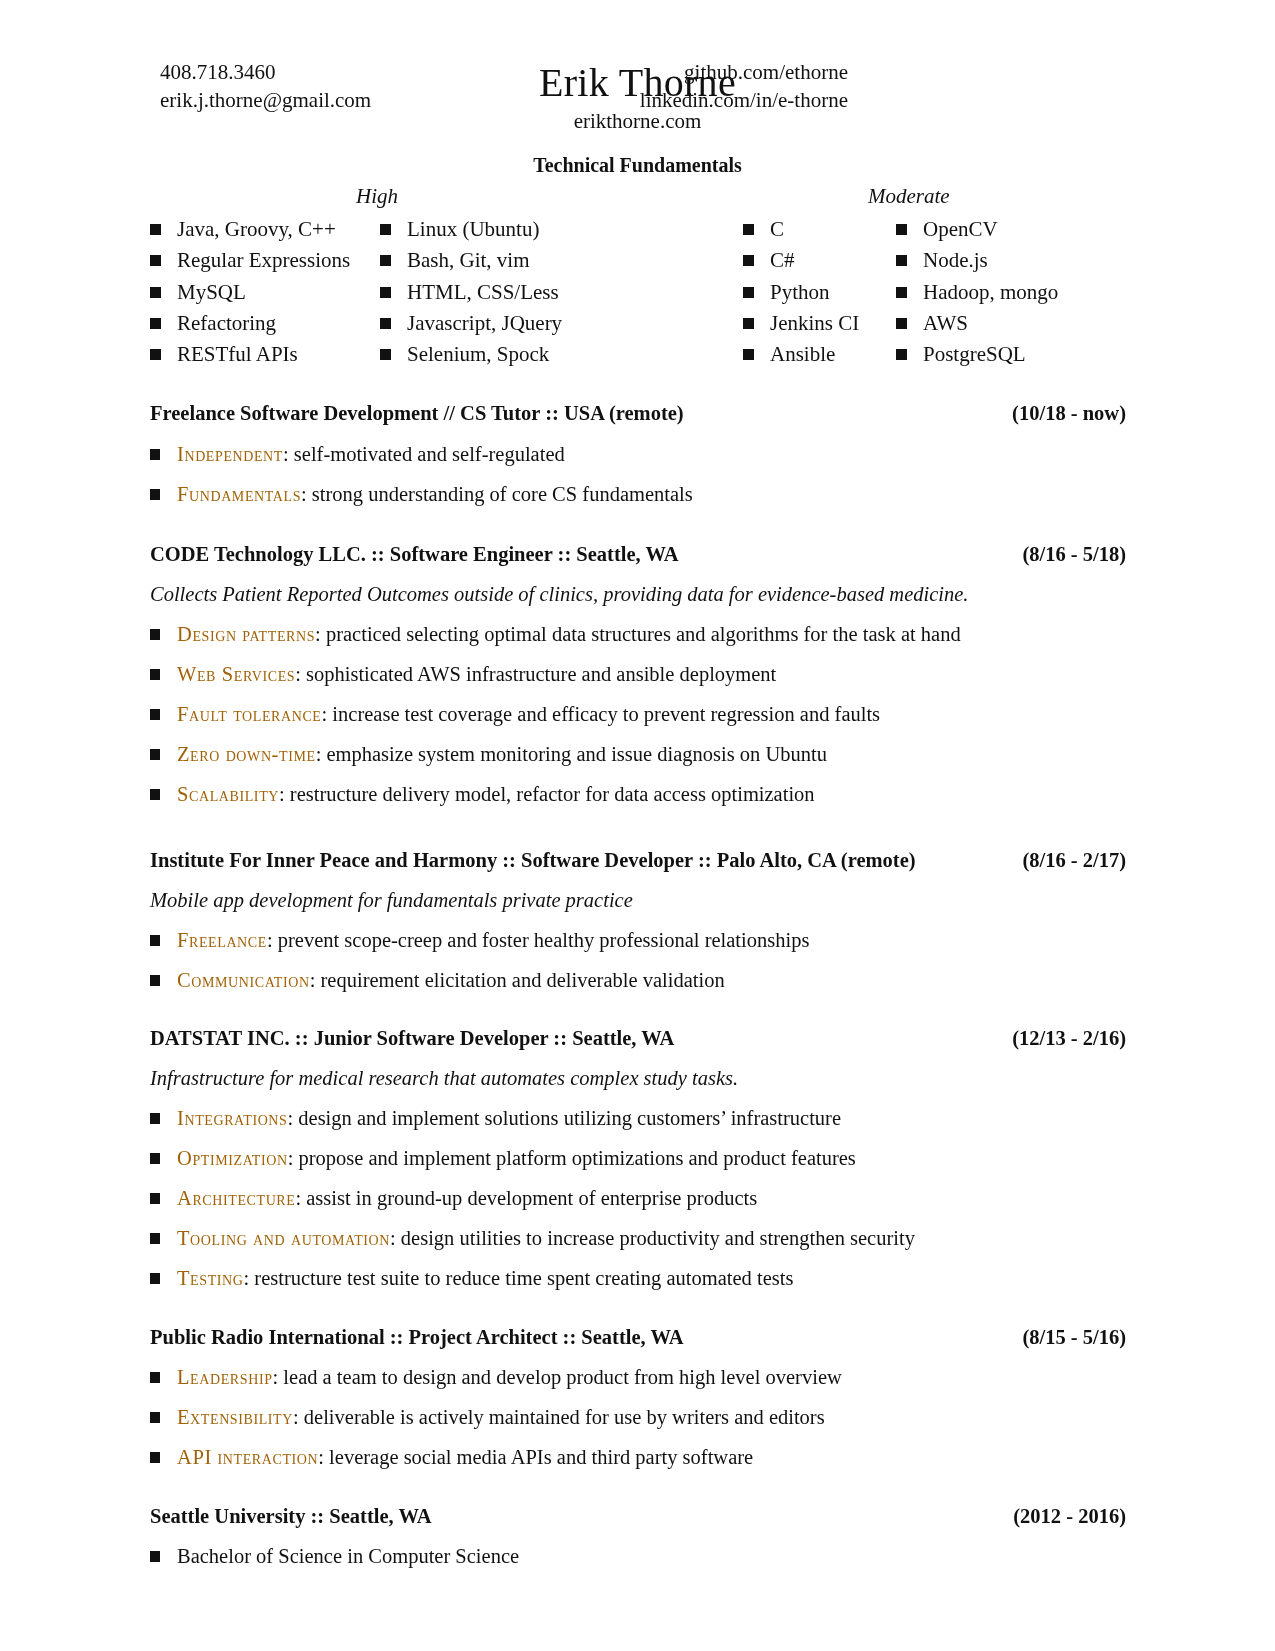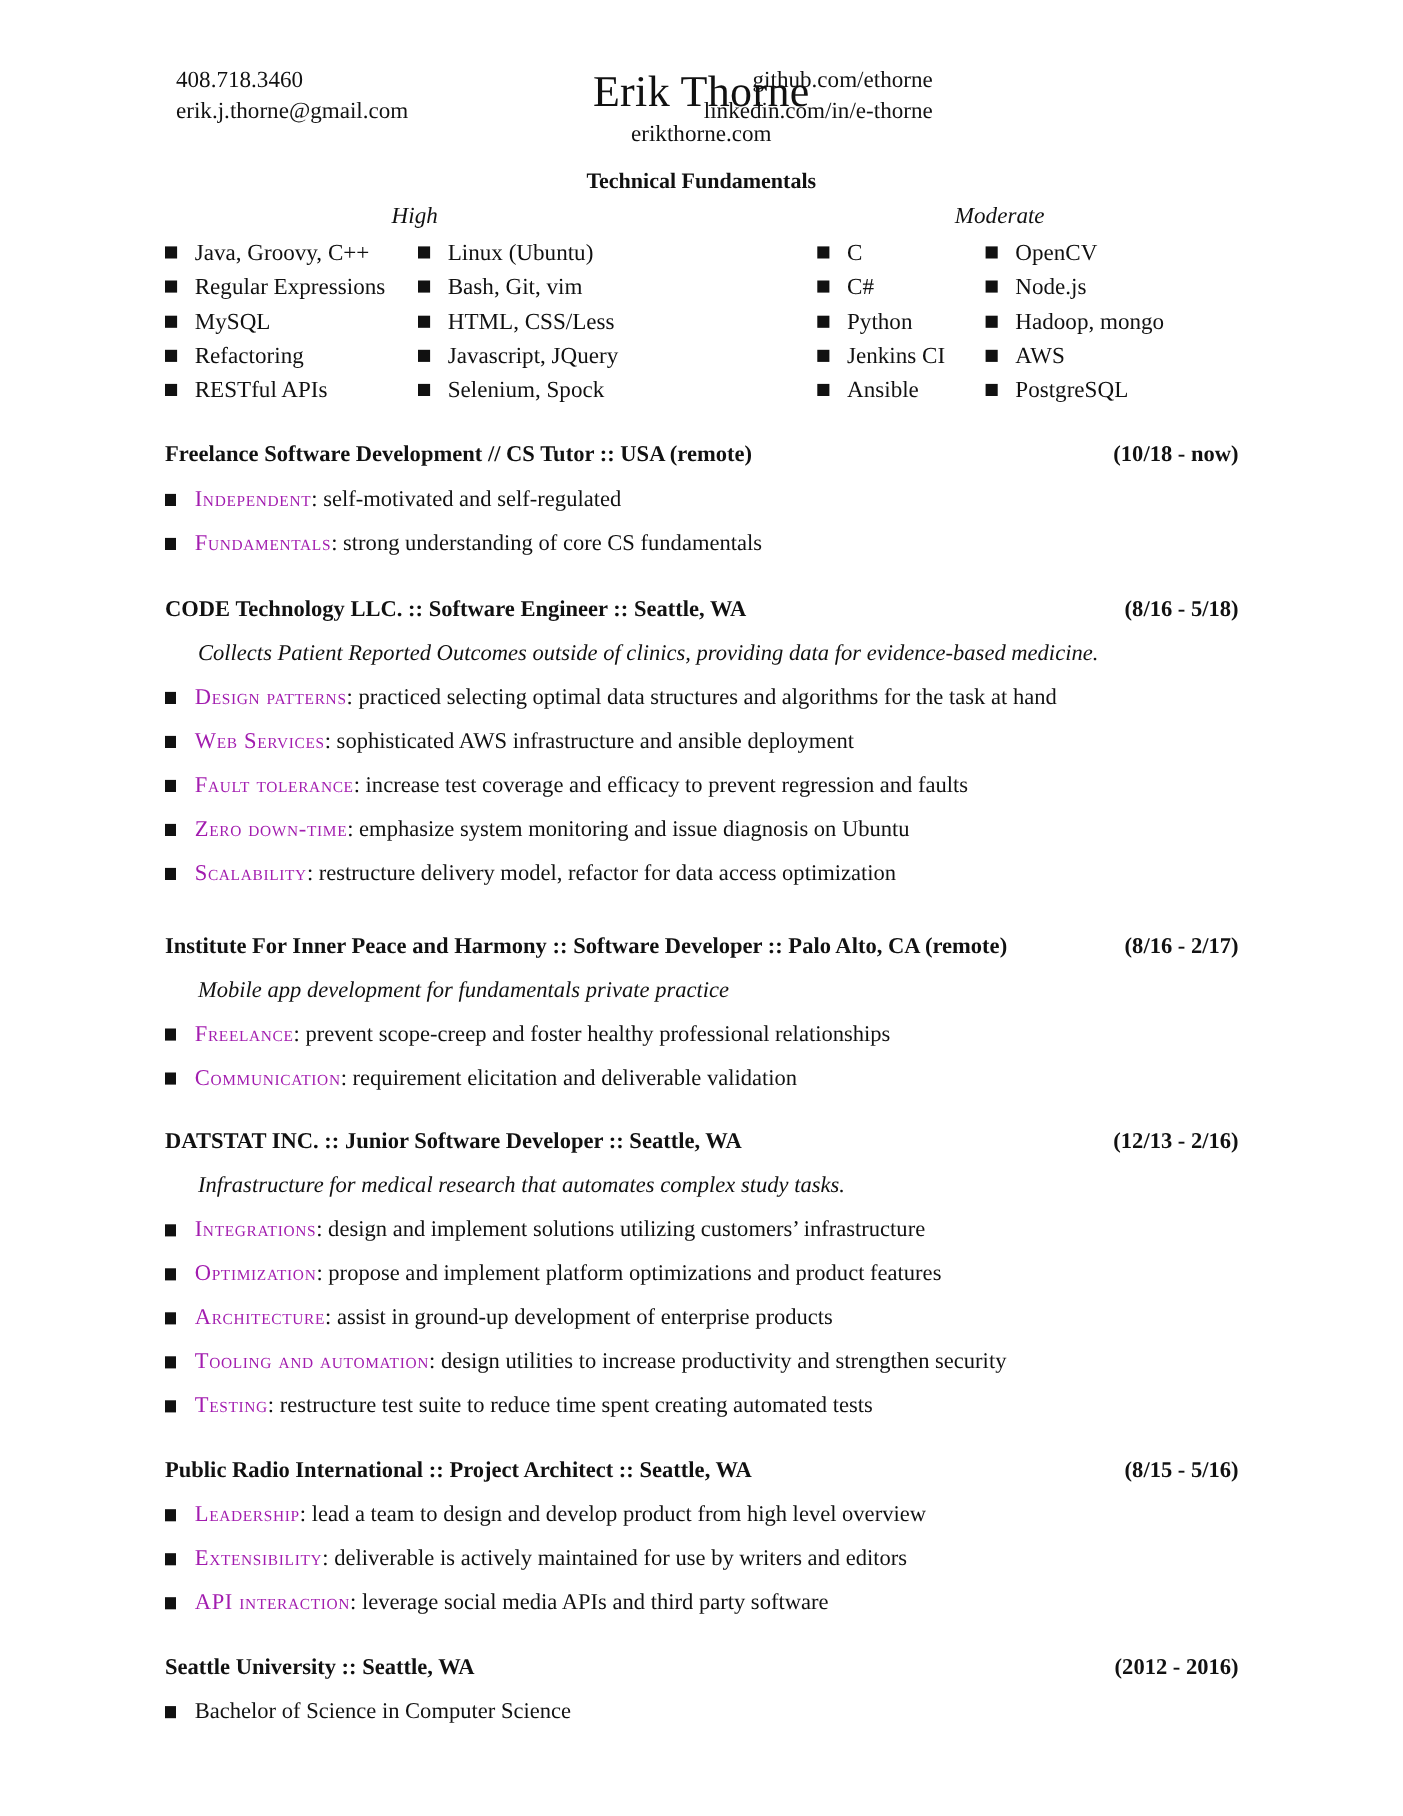--- a/index.html
+++ b/index.html
@@ -105,35 +105,34 @@
       font-size: 20.5px;
       line-height: 28px;
       white-space: nowrap;
     }
     .sec-desc {
       font-style: italic;
       font-size: 20.5px;
       line-height: 28px;
       margin-top: 12px;
       white-space: nowrap;
-      margin-left: 30px;
     }
     .bul {
       display: flex;
       align-items: center;
       font-size: 20.5px;
       line-height: 28px;
       margin-top: 12px;
       white-space: nowrap;
     }
     .bul .sq { margin-right: 17px; width: 10px; height: 11px; }
     .kw {
       font-variant: small-caps;
       letter-spacing: 0.6px;
-      color: #a21caf;
+      color: #a16207;
     }
   </style>
 </head>
 <body>
 
 <div class="page">
 
   <div class="hdr-left">
     <div>408.718.3460</div>
     <div>erik.j.thorne@gmail.com</div>

